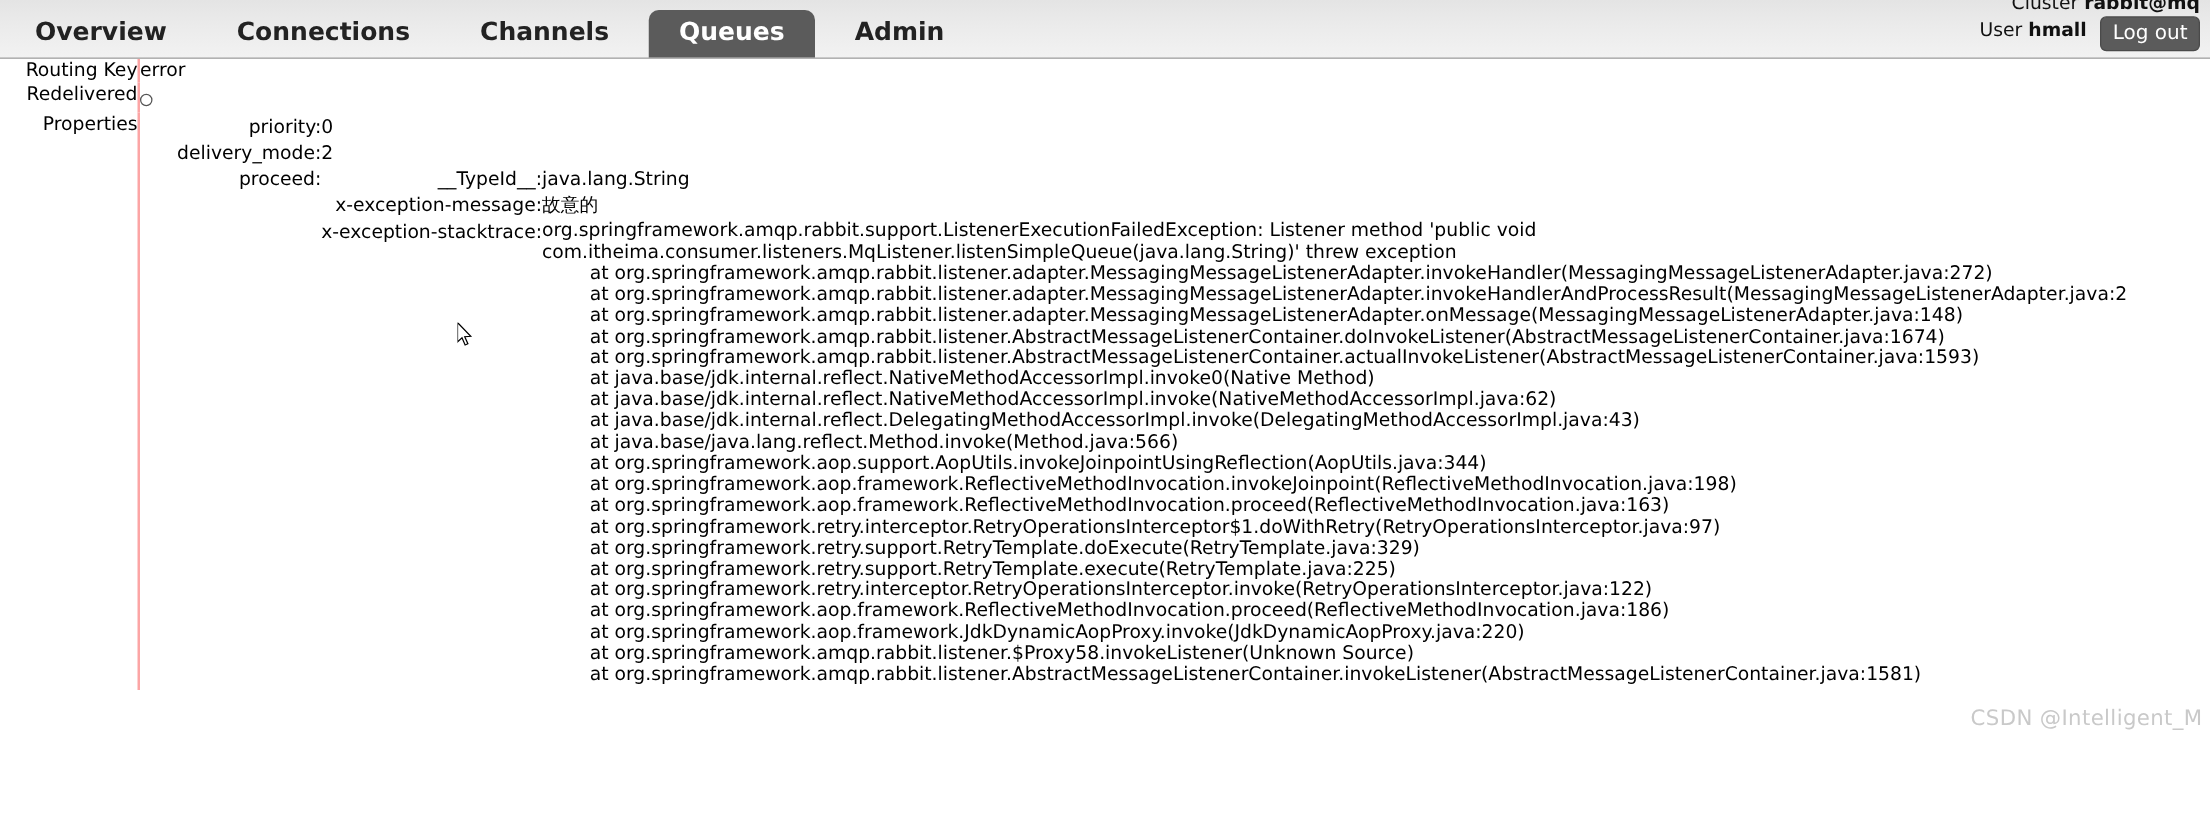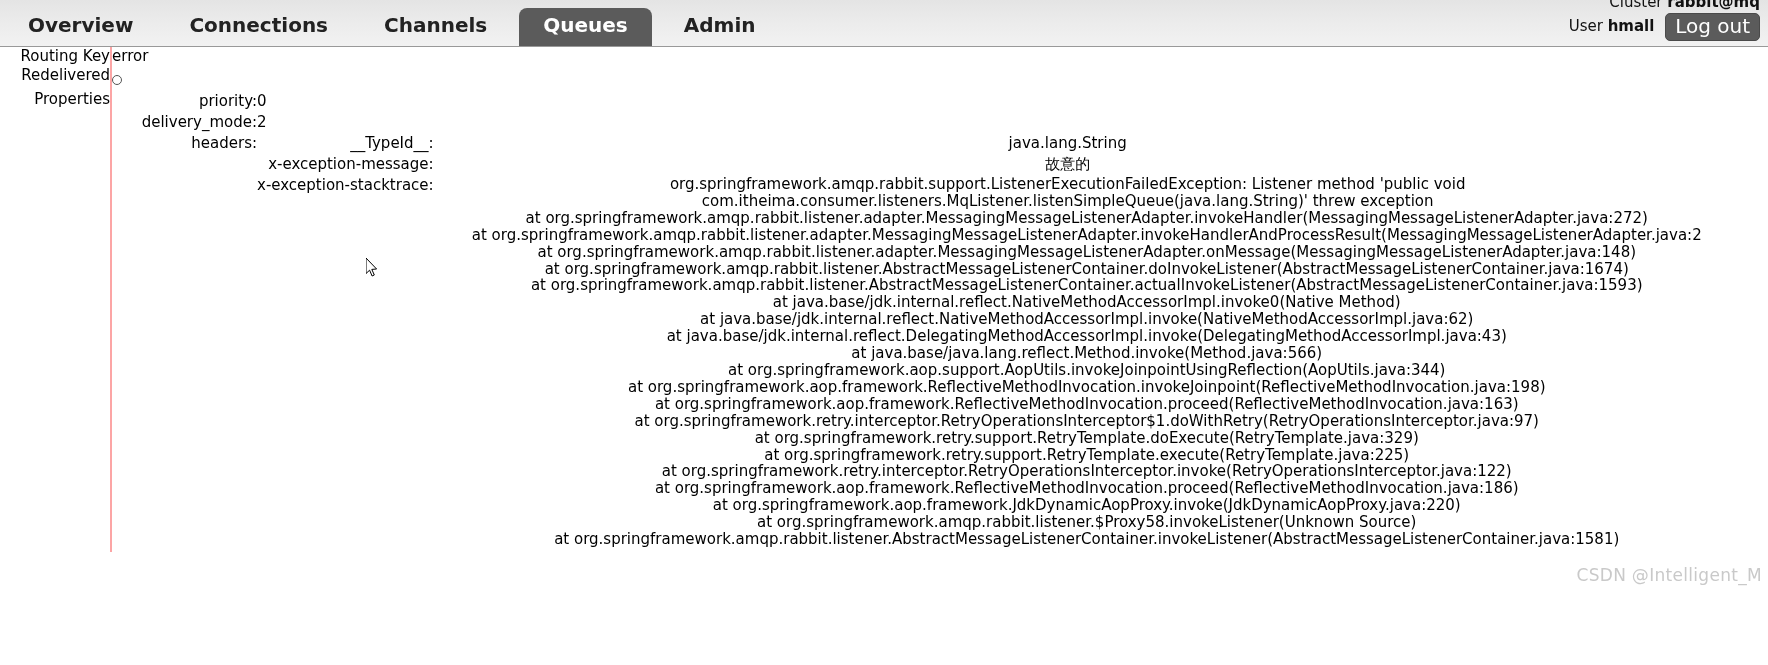--- a/index.html
+++ b/index.html
@@ -35,21 +35,21 @@
   #userbox{
     position:absolute;right:8px;top:-9px;
     text-align:right;font-size:15px;color:#111;
     line-height:22px;
   }
   #userbox .row{white-space:nowrap;}
   #userbox b{font-weight:bold;}
   #logout{
     display:inline-block;
     background:#5b5b5b;color:#fff;
-    font-size:20px;line-height:18px;
+    font-size:16px;line-height:18px;
     padding:3px 9px 5px 9px;border-radius:5px;
     margin-left:6px;vertical-align:-2px;
     cursor:pointer;
     border:1px solid #4a4a4a;
   }
   
   #content{
     position:absolute;left:0;top:47px;width:1768px;height:618px;
     overflow:hidden;
   }
@@ -102,21 +102,21 @@
     word-break:break-word;
     margin-top:16px;
   }
   td.pv{
     text-align:left;
     padding-left:0;
   }
   table.hdr{border-collapse:collapse;}
   table.hdr td{padding:0 0 2px 0;vertical-align:top;font-size:15px;line-height:19px;}
   td.hk{text-align:right;padding-right:6px;white-space:normal;width:108px;}
-  td.hv{text-align:center;white-space:nowrap;}
+  td.hv{text-align:left;white-space:nowrap;}
   .stack{
     white-space:pre;
     font-family:"DejaVu Sans","Liberation Sans",sans-serif;
     font-size:15px;line-height:16.9px;
   }
   .stack .ln{display:block;white-space:pre;}
   
   #cursor{
     position:absolute;left:366px;top:258px;
     width:12px;height:19px;
@@ -178,21 +178,21 @@
           <tbody>
                 <tr>
             <td class="pk">priority:</td>
             <td class="pv">0</td>
           </tr>
           <tr>
             <td class="pk">delivery_mode:</td>
             <td class="pv">2</td>
           </tr>
           <tr>
-            <td class="pk">headers:</td>
+            <td class="pk">proceed:</td>
             <td class="pv">
 
               <table class="hdr">
                 <tbody>
                         <tr>
                   <td class="hk">__TypeId__:</td>
                   <td class="hv">java.lang.String</td>
                 </tr>
                 <tr>
                   <td class="hk">x-exception-message:</td>

